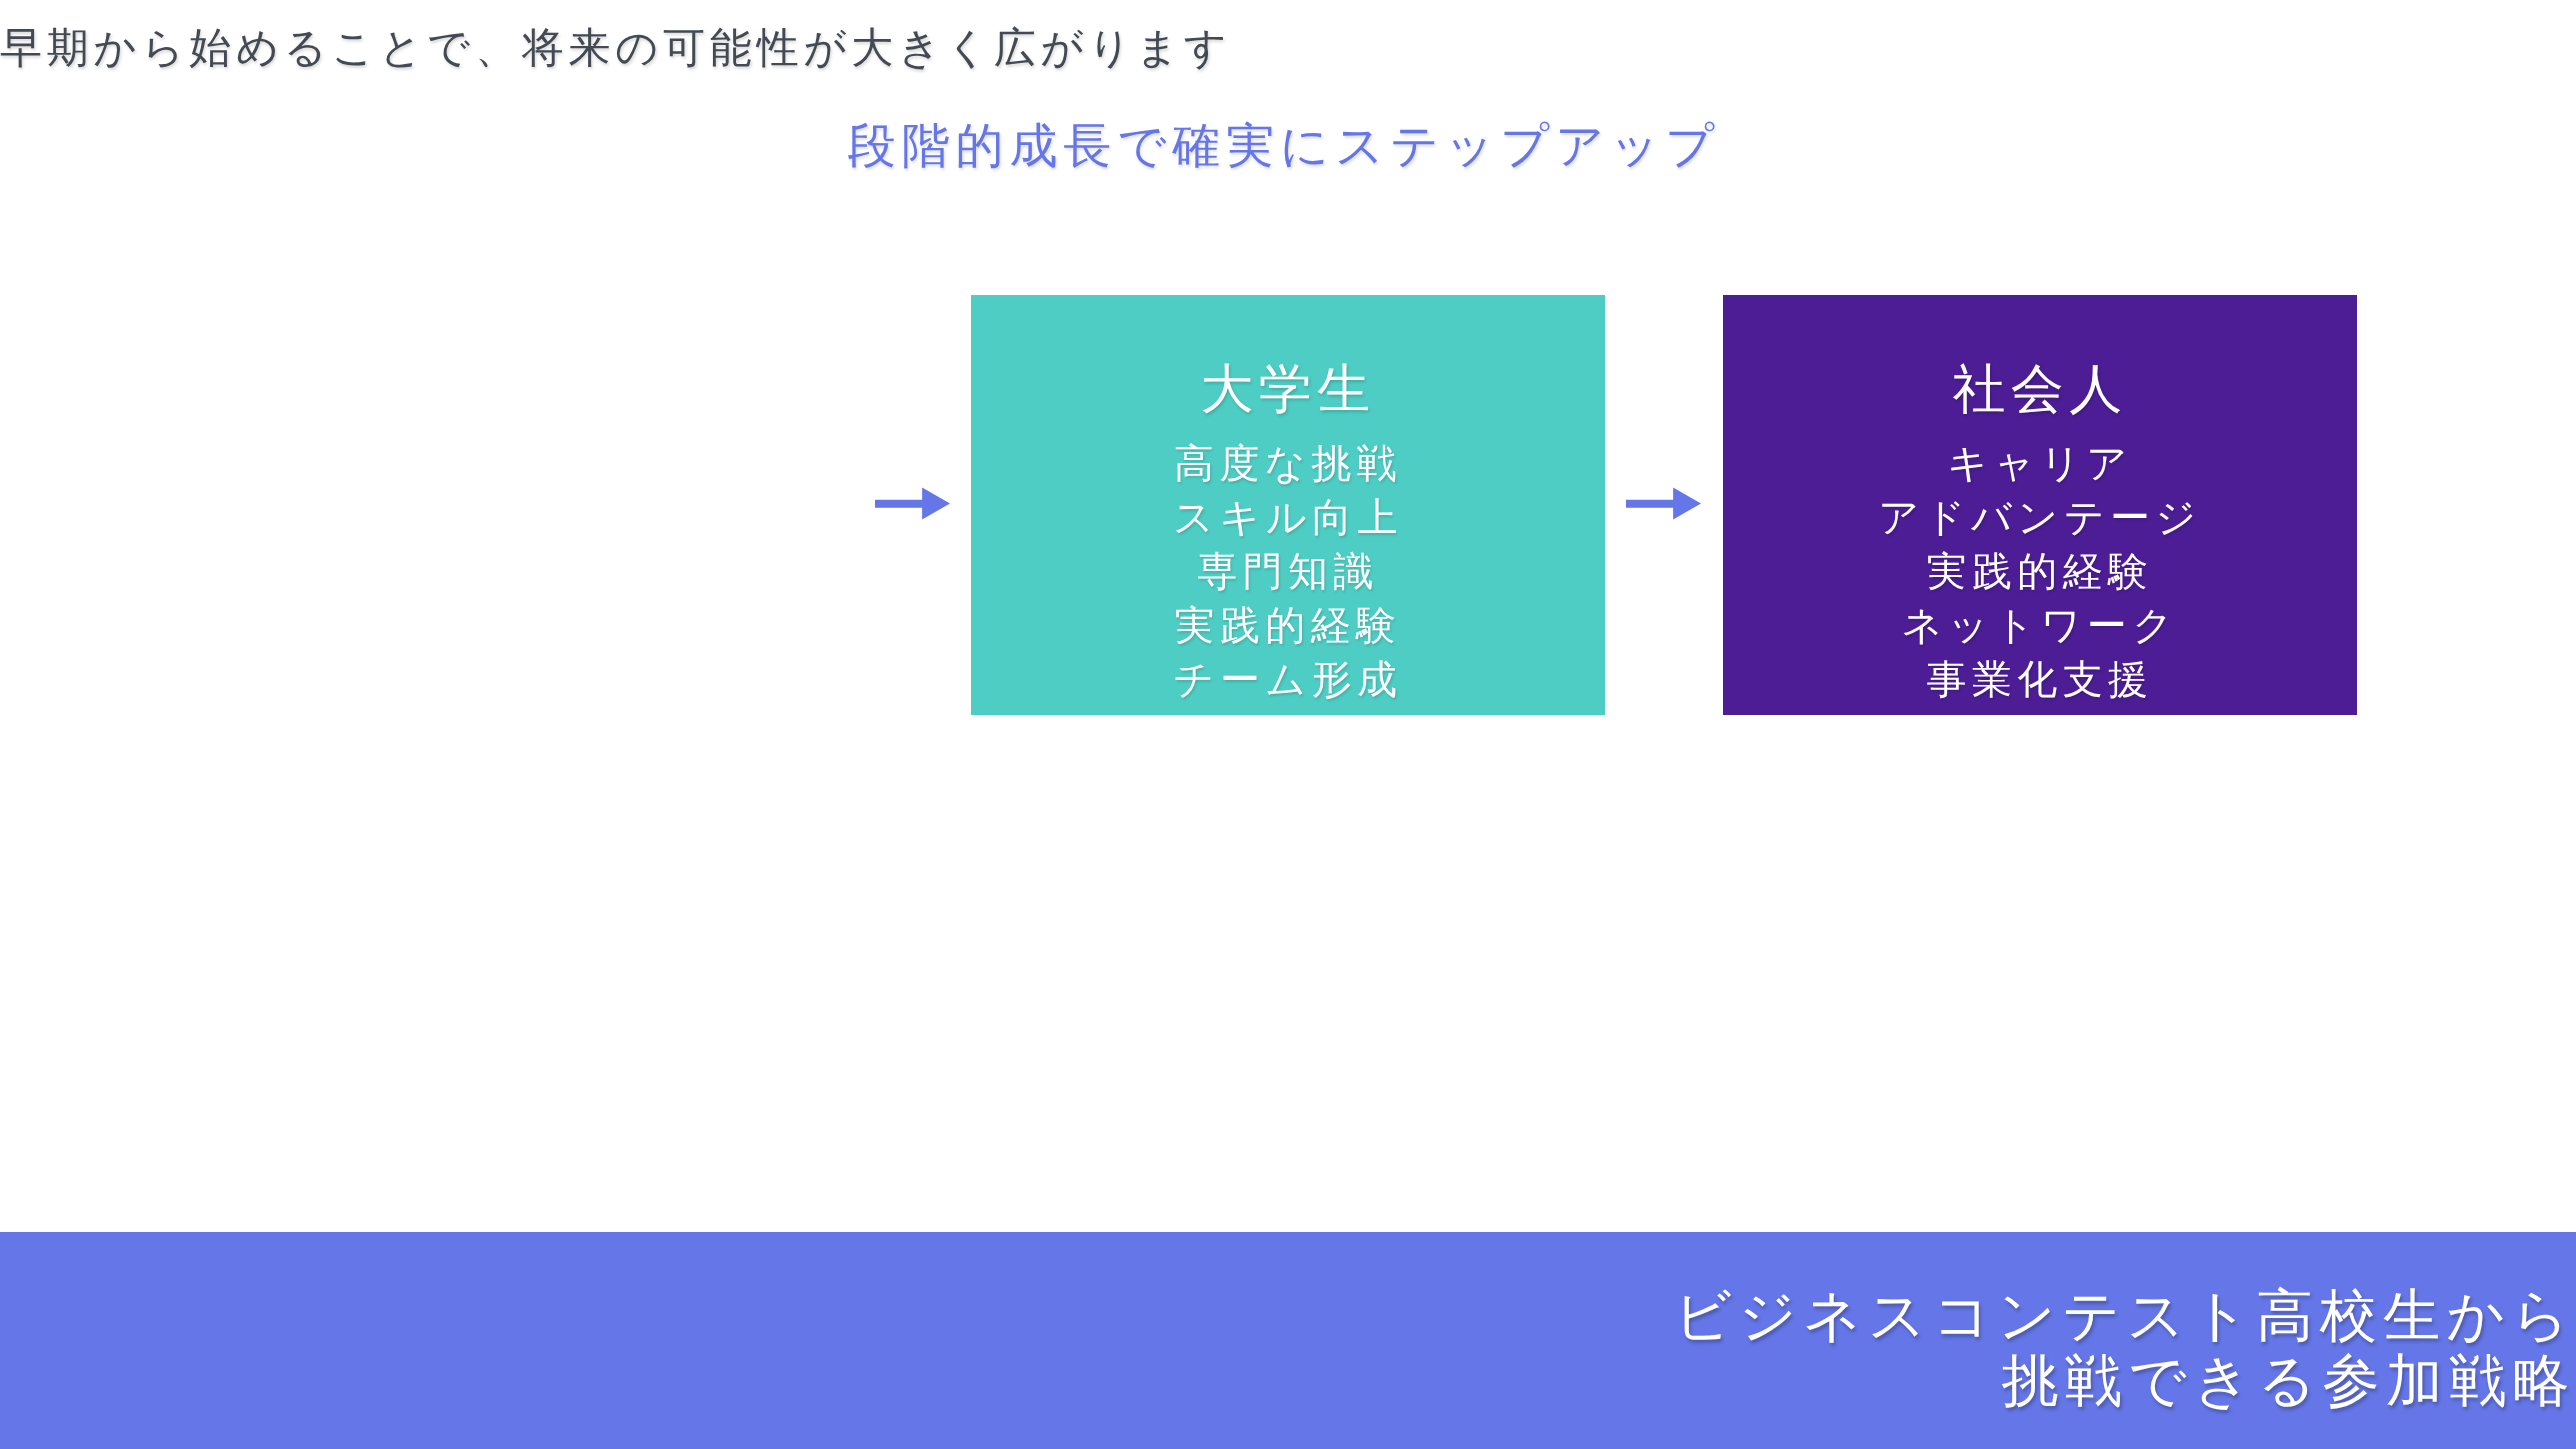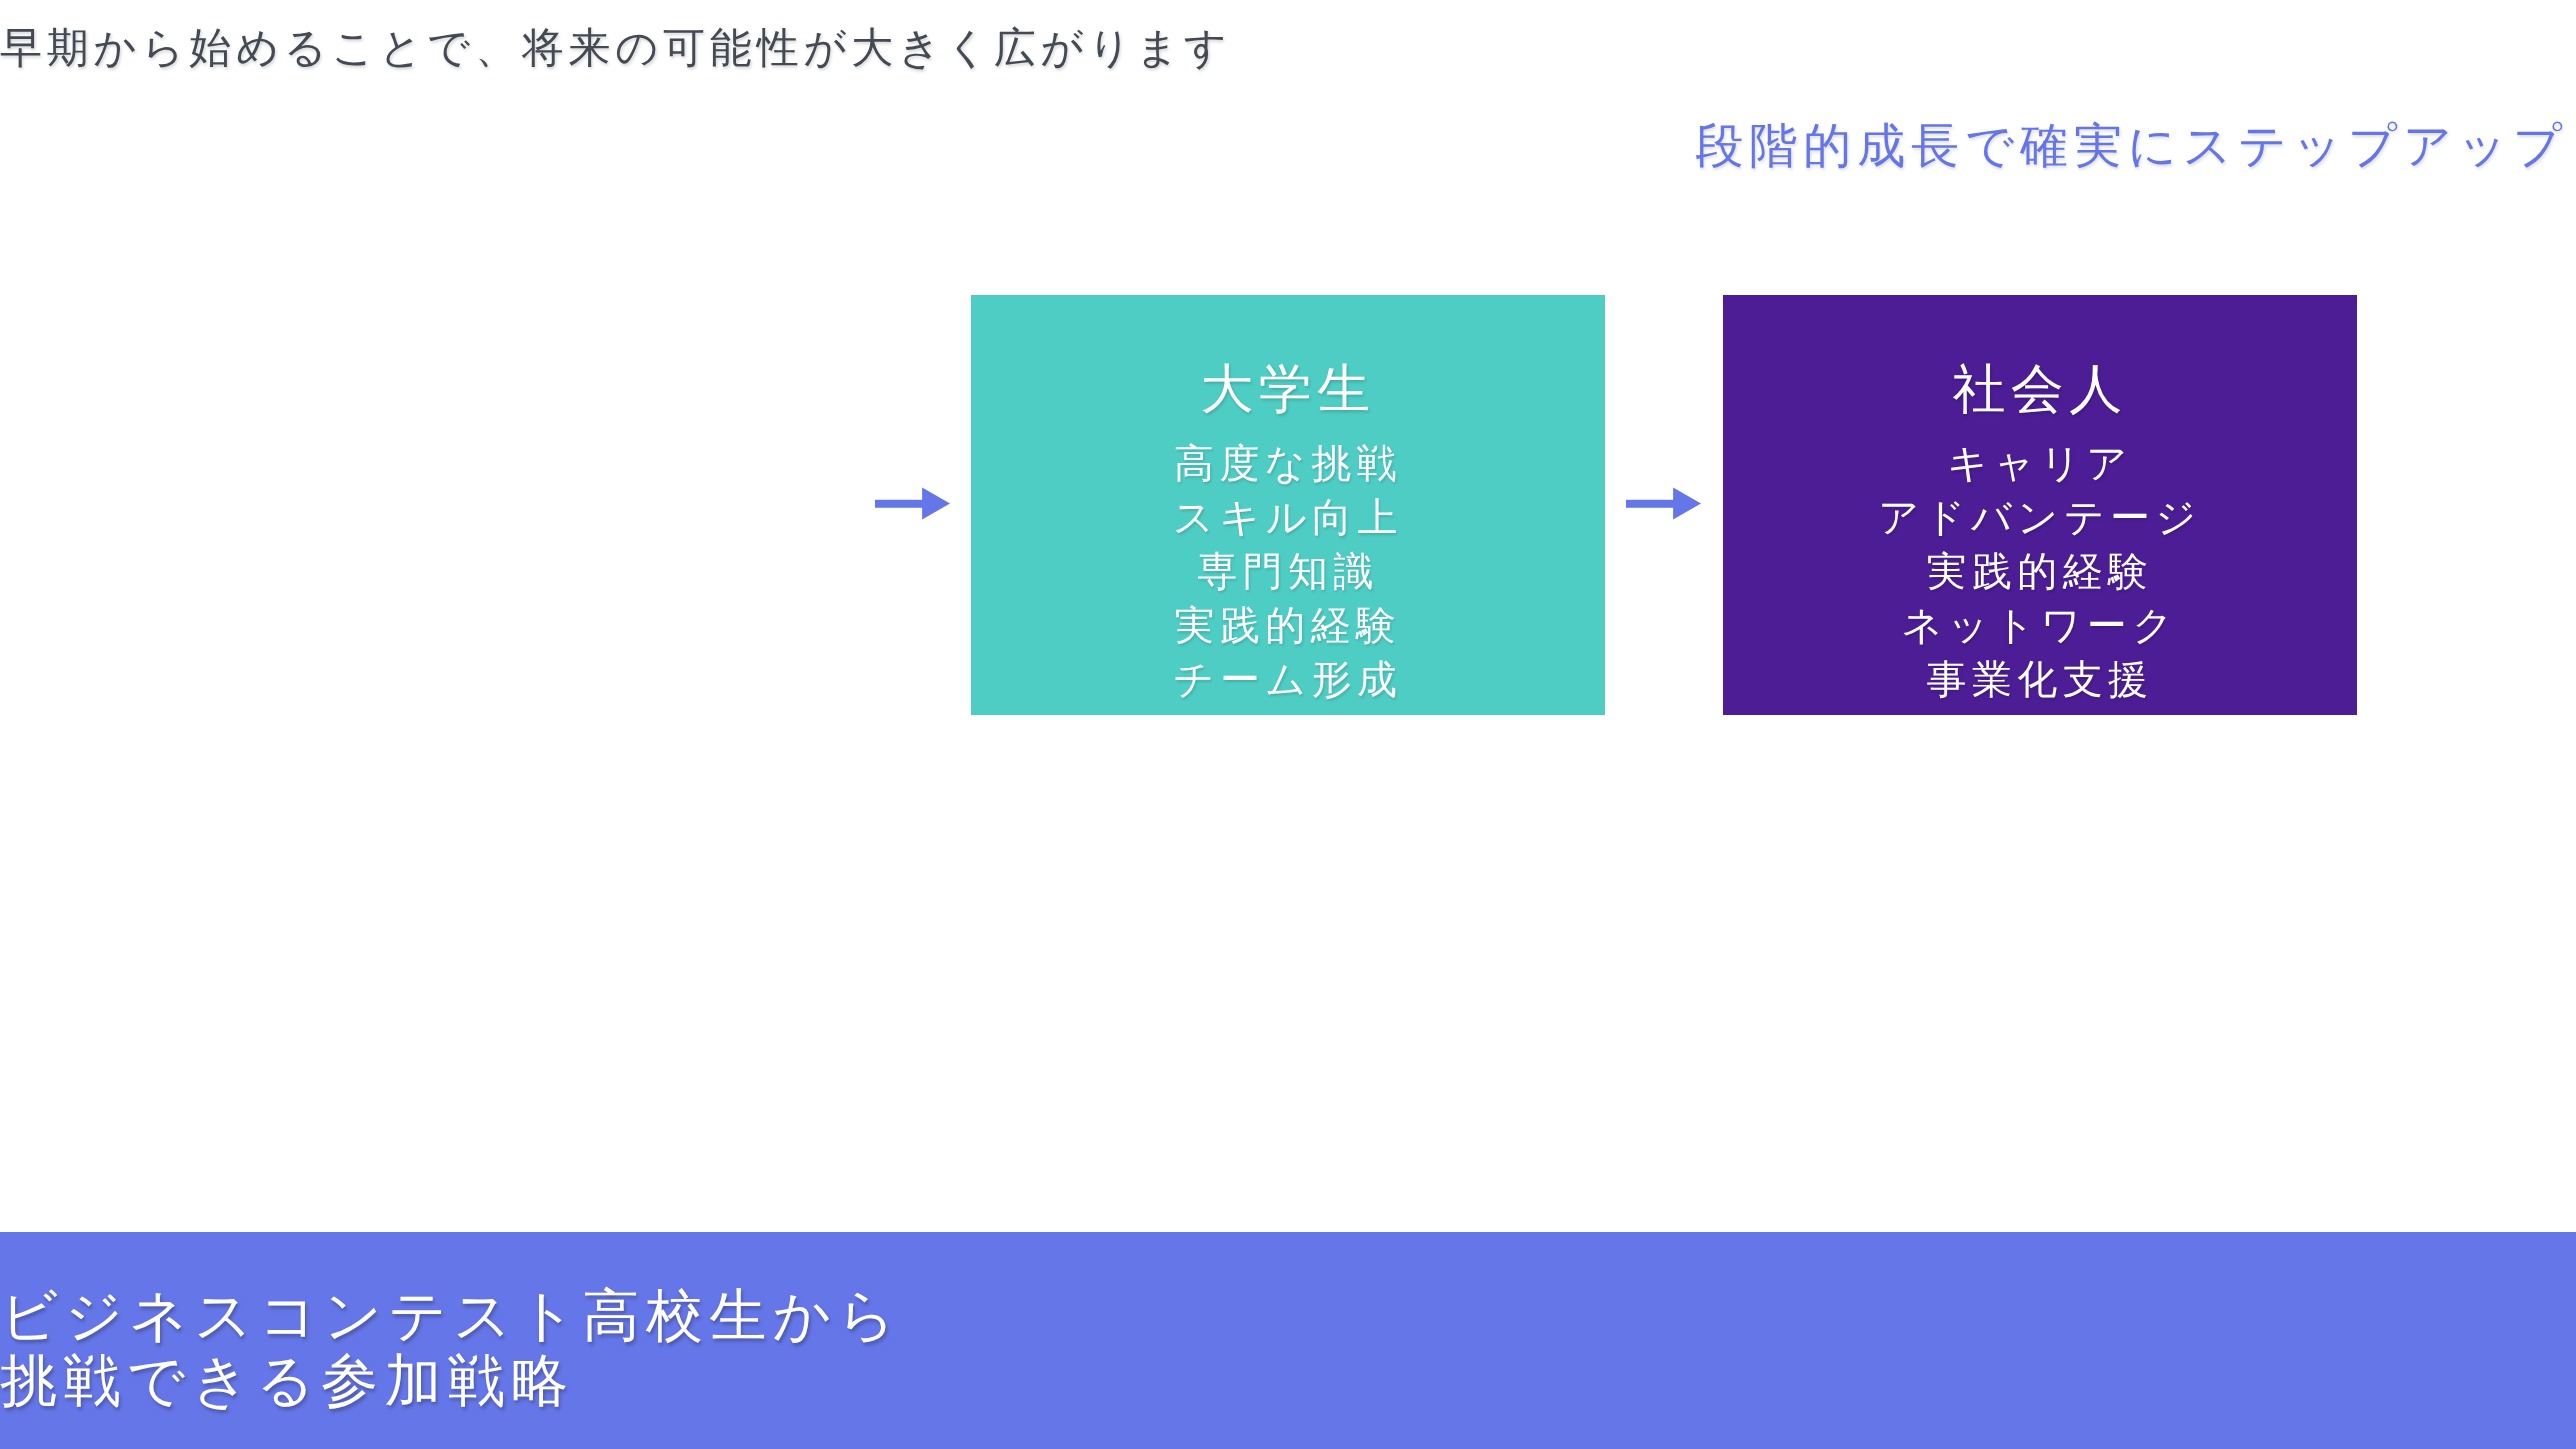--- a/index.html
+++ b/index.html
@@ -25,21 +25,21 @@
     font-size: 42px;
     letter-spacing: 4.8px;
     color: #434a54;
     text-shadow: 1.1px 2.1px 3.2px rgba(0,0,0,0.18);
     white-space: nowrap;
   }
   .section-title {
     position: absolute;
     left: 0; right: 8px;
     top: 114px;
-    text-align: right;
+    text-align: center;
     font-size: 48px;
     letter-spacing: 5.9px;
     color: #6577e8;
     text-shadow: 1.1px 2.1px 3.2px rgba(0,0,0,0.15);
     white-space: nowrap;
   }
 
   
   .stage-box {
     position: absolute;
@@ -94,21 +94,21 @@
     position: absolute;
     left: 0;
     top: 1232px;
     width: 2576px;
     height: 217px;
     background: #6577e8;
     color: #ffffff;
     display: flex;
     flex-direction: column;
     justify-content: center;
-    align-items: flex-start;
+    align-items: flex-end;
     padding-top: 14px;
     box-sizing: border-box;
   }
   .banner-line {
     font-size: 57px;
     letter-spacing: 6.4px;
     line-height: 65px;
     text-shadow: 1.6px 3.2px 3.8px rgba(0,0,0,0.28);
     white-space: nowrap;
     text-align: center;

